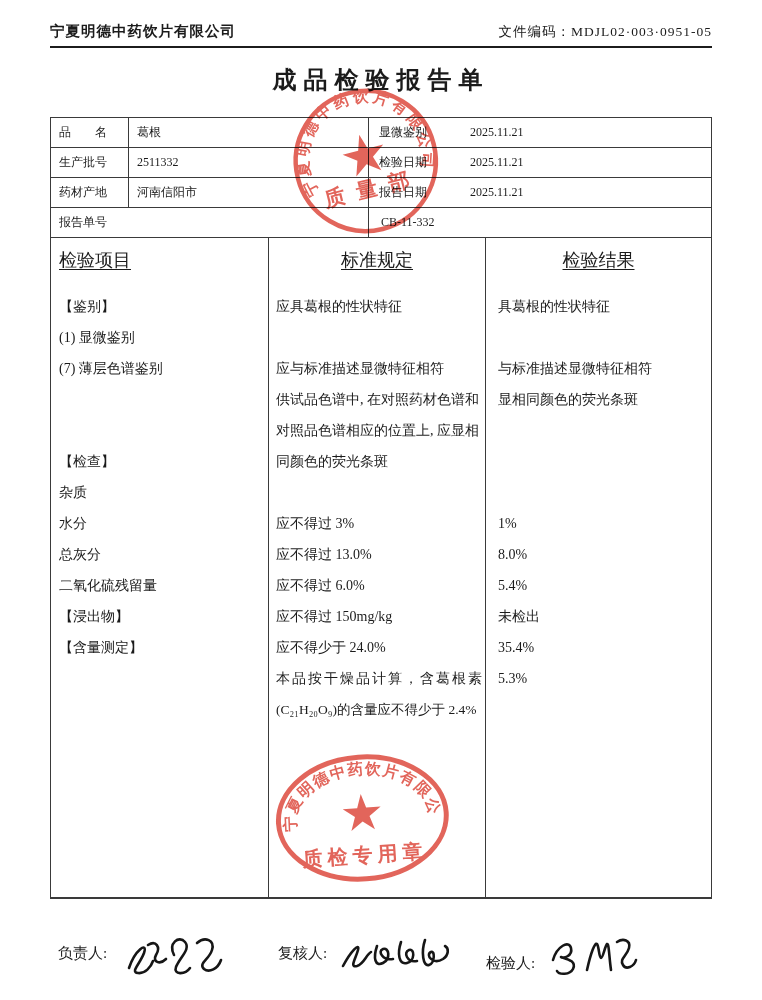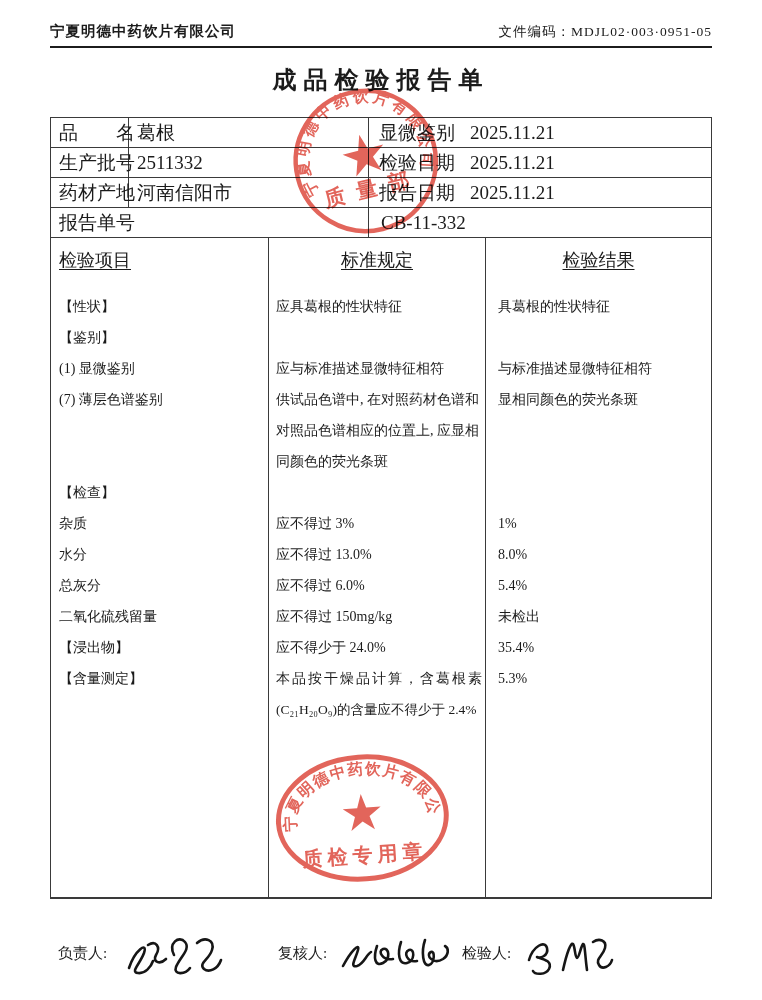--- a/index.html
+++ b/index.html
@@ -10,21 +10,21 @@
     color:#1b1b1b;
   }
   
   .doc-header{position:absolute;top:22px;left:50px;width:662px;display:flex;justify-content:space-between;align-items:baseline;}
   .company-name{font-size:14.5px;font-weight:bold;letter-spacing:1px;}
   .doc-code{font-size:13.5px;letter-spacing:1px;}
   .header-rule{position:absolute;top:46px;left:50px;width:662px;height:2px;background:#1c1c1c;}
   .doc-title{position:absolute;top:64px;left:0;width:100%;text-align:center;font-size:24px;font-weight:bold;letter-spacing:7px;}
   
   .report-table{position:absolute;top:117px;left:50px;width:662px;border:1px solid #3a3a3a;box-sizing:border-box;background:transparent;}
-  .info-row{display:flex;height:30px;border-bottom:1px solid #3a3a3a;font-size:19px;box-sizing:border-box;}
+  .info-row{display:flex;height:30px;border-bottom:1px solid #3a3a3a;font-size:12px;box-sizing:border-box;}
   .info-row .cell{line-height:29px;white-space:nowrap;box-sizing:border-box;}
   .c1{width:78px;padding-left:8px;border-right:1px solid #3a3a3a;}
   .c2{width:240px;padding-left:8px;border-right:1px solid #3a3a3a;}
   .c3{flex:1;display:flex;padding-left:10px;}
   .c3 .lbl{width:58px;}
   .c3 .val{margin-left:33px;}
   .c1w{width:318px;padding-left:8px;border-right:1px solid #3a3a3a;}
   .c4{flex:1;padding-left:12px;}
   
   .section{display:flex;height:660px;border-bottom:1px solid #3a3a3a;box-sizing:border-box;}
@@ -45,21 +45,21 @@
   .conclusion{height:29px;line-height:28px;font-size:14.5px;padding-left:8px;white-space:nowrap;}
   .conclusion .c-label{font-weight:bold;}
   
   .signatures{position:absolute;top:932px;left:50px;width:662px;height:60px;}
   .sig-group{position:absolute;top:12px;display:flex;align-items:flex-start;}
   .sig-label{font-size:15px;white-space:nowrap;}
   .sig-group svg{margin-left:8px;margin-top:-14px;}
   .sig-stroke{fill:none;stroke:#161616;stroke-width:2.6;stroke-linecap:round;stroke-linejoin:round;}
   #sig-manager{left:8px;}
   #sig-reviewer{left:228px;}
-  #sig-inspector{left:412px;}
+  #sig-inspector{left:436px;align-items:center;}
   
   .stamp{position:absolute;mix-blend-mode:multiply;opacity:.85;color:#dd4a3e;}
   .stamp text{font-family:"Liberation Serif","DejaVu Serif",serif;font-weight:bold;fill:currentColor;}
   #stamp-top{left:288px;top:84px;transform:rotate(-14deg);}
   #stamp-bottom{left:270px;top:750px;transform:rotate(-4deg);}
 </style>
 </head>
 <body>
 
 <div class="page">
@@ -104,21 +104,20 @@
     </div>
 
     <div class="info-row">
       <div class="cell c1w">报告单号</div>
       <div class="cell c4">CB-11-332</div>
     </div>
 
     <div class="section">
       <div class="colA">
         <div class="col-head"><span>检验项目</span></div>
-        <div class="line">【性状】</div>
         <div class="line">【鉴别】</div>
         <div class="line">(1) 显微鉴别</div>
         <div class="line">(7) 薄层色谱鉴别</div>
         <div class="line"></div>
         <div class="line"></div>
         <div class="line">【检查】</div>
         <div class="line">杂质</div>
         <div class="line">水分</div>
         <div class="line">总灰分</div>
         <div class="line">二氧化硫残留量</div>

